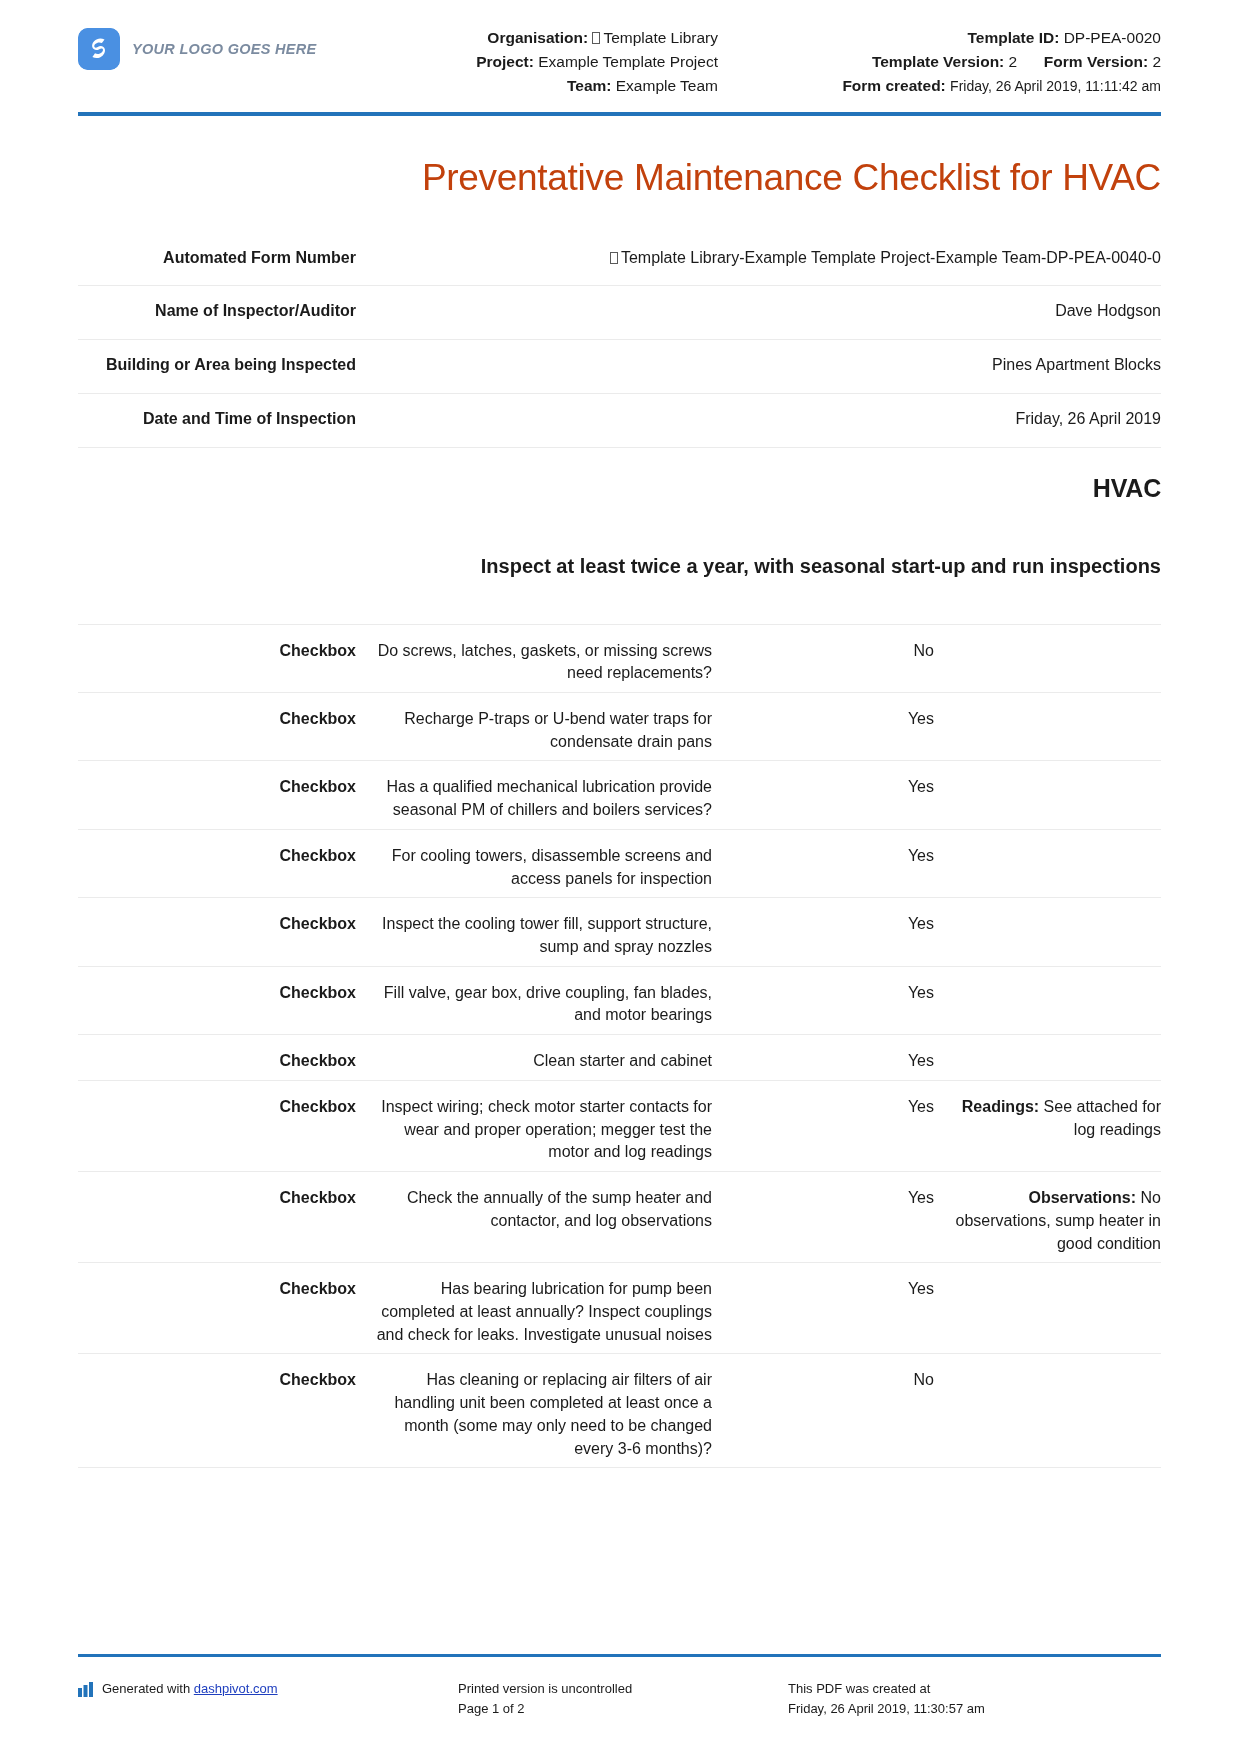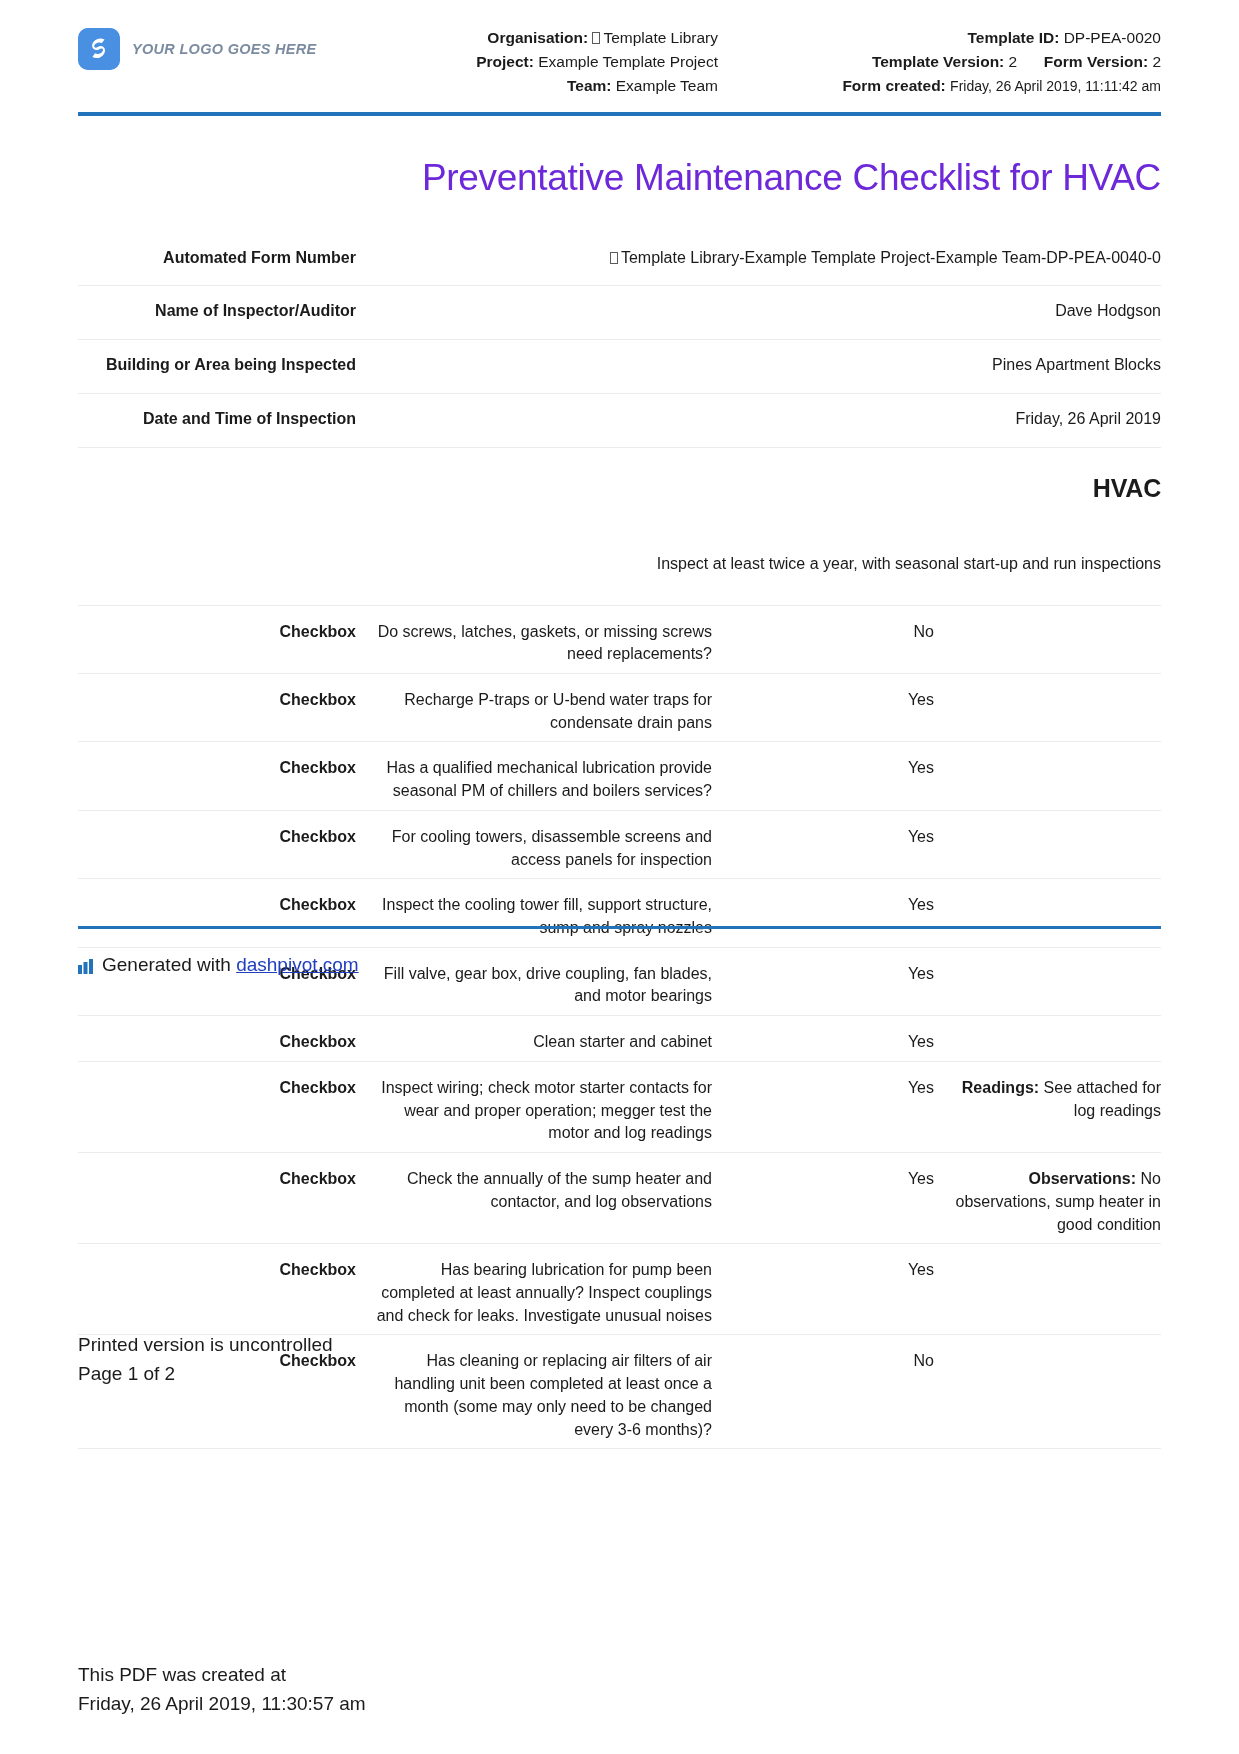--- a/index.html
+++ b/index.html
@@ -94,21 +94,21 @@
     background: #2273ba;
     margin-top: 12px;
   }
 
   
   .doc-title {
     font-size: 37px;
     font-weight: normal;
     letter-spacing: -0.3px;
     margin: 42px 0 0 0;
-    color: #6d28d9;
+    color: #c2410c;
     line-height: 1.1;
   }
 
   
   .fields {
     margin-top: 34px;
     border-collapse: collapse;
     width: 100%;
     table-layout: fixed;
   }
@@ -133,24 +133,24 @@
     padding-top: 26px;
   }
   .section-inner { padding-left: 278px; }
   .section-title {
     font-size: 25px;
     font-weight: bold;
     margin: 0;
     letter-spacing: -0.2px;
   }
   .section-note {
-    font-size: 16px;
-    font-weight: normal;
+    font-size: 20px;
+    font-weight: bold;
     margin-top: 52px;
-    margin-bottom: 32px;
+    margin-bottom: 46px;
   }
 
   
   .checklist {
     width: 100%;
     border-collapse: collapse;
     table-layout: fixed;
   }
   .checklist tr { border-top: 1px solid #ebebeb; }
   .checklist td {
@@ -183,23 +183,22 @@
     right: 78px;
     bottom: 36px;
   }
   .footer-rule {
     height: 3px;
     background: #2273ba;
     margin-bottom: 22px;
   }
   .footer-cols {
     display: flex;
-    font-size: 19px;
+    font-size: 13px;
     line-height: 1.5;
-    flex-direction: column;
   }
   .f-col1 { width: 380px; flex: 0 0 380px; display: flex; align-items: flex-start; }
   .f-col2 { width: 330px; flex: 0 0 330px; }
   .f-col3 { flex: 1 1 auto; }
   .bars-icon {
     display: inline-block;
     width: 16px;
     height: 15px;
     margin-right: 8px;
     margin-top: 3px;

